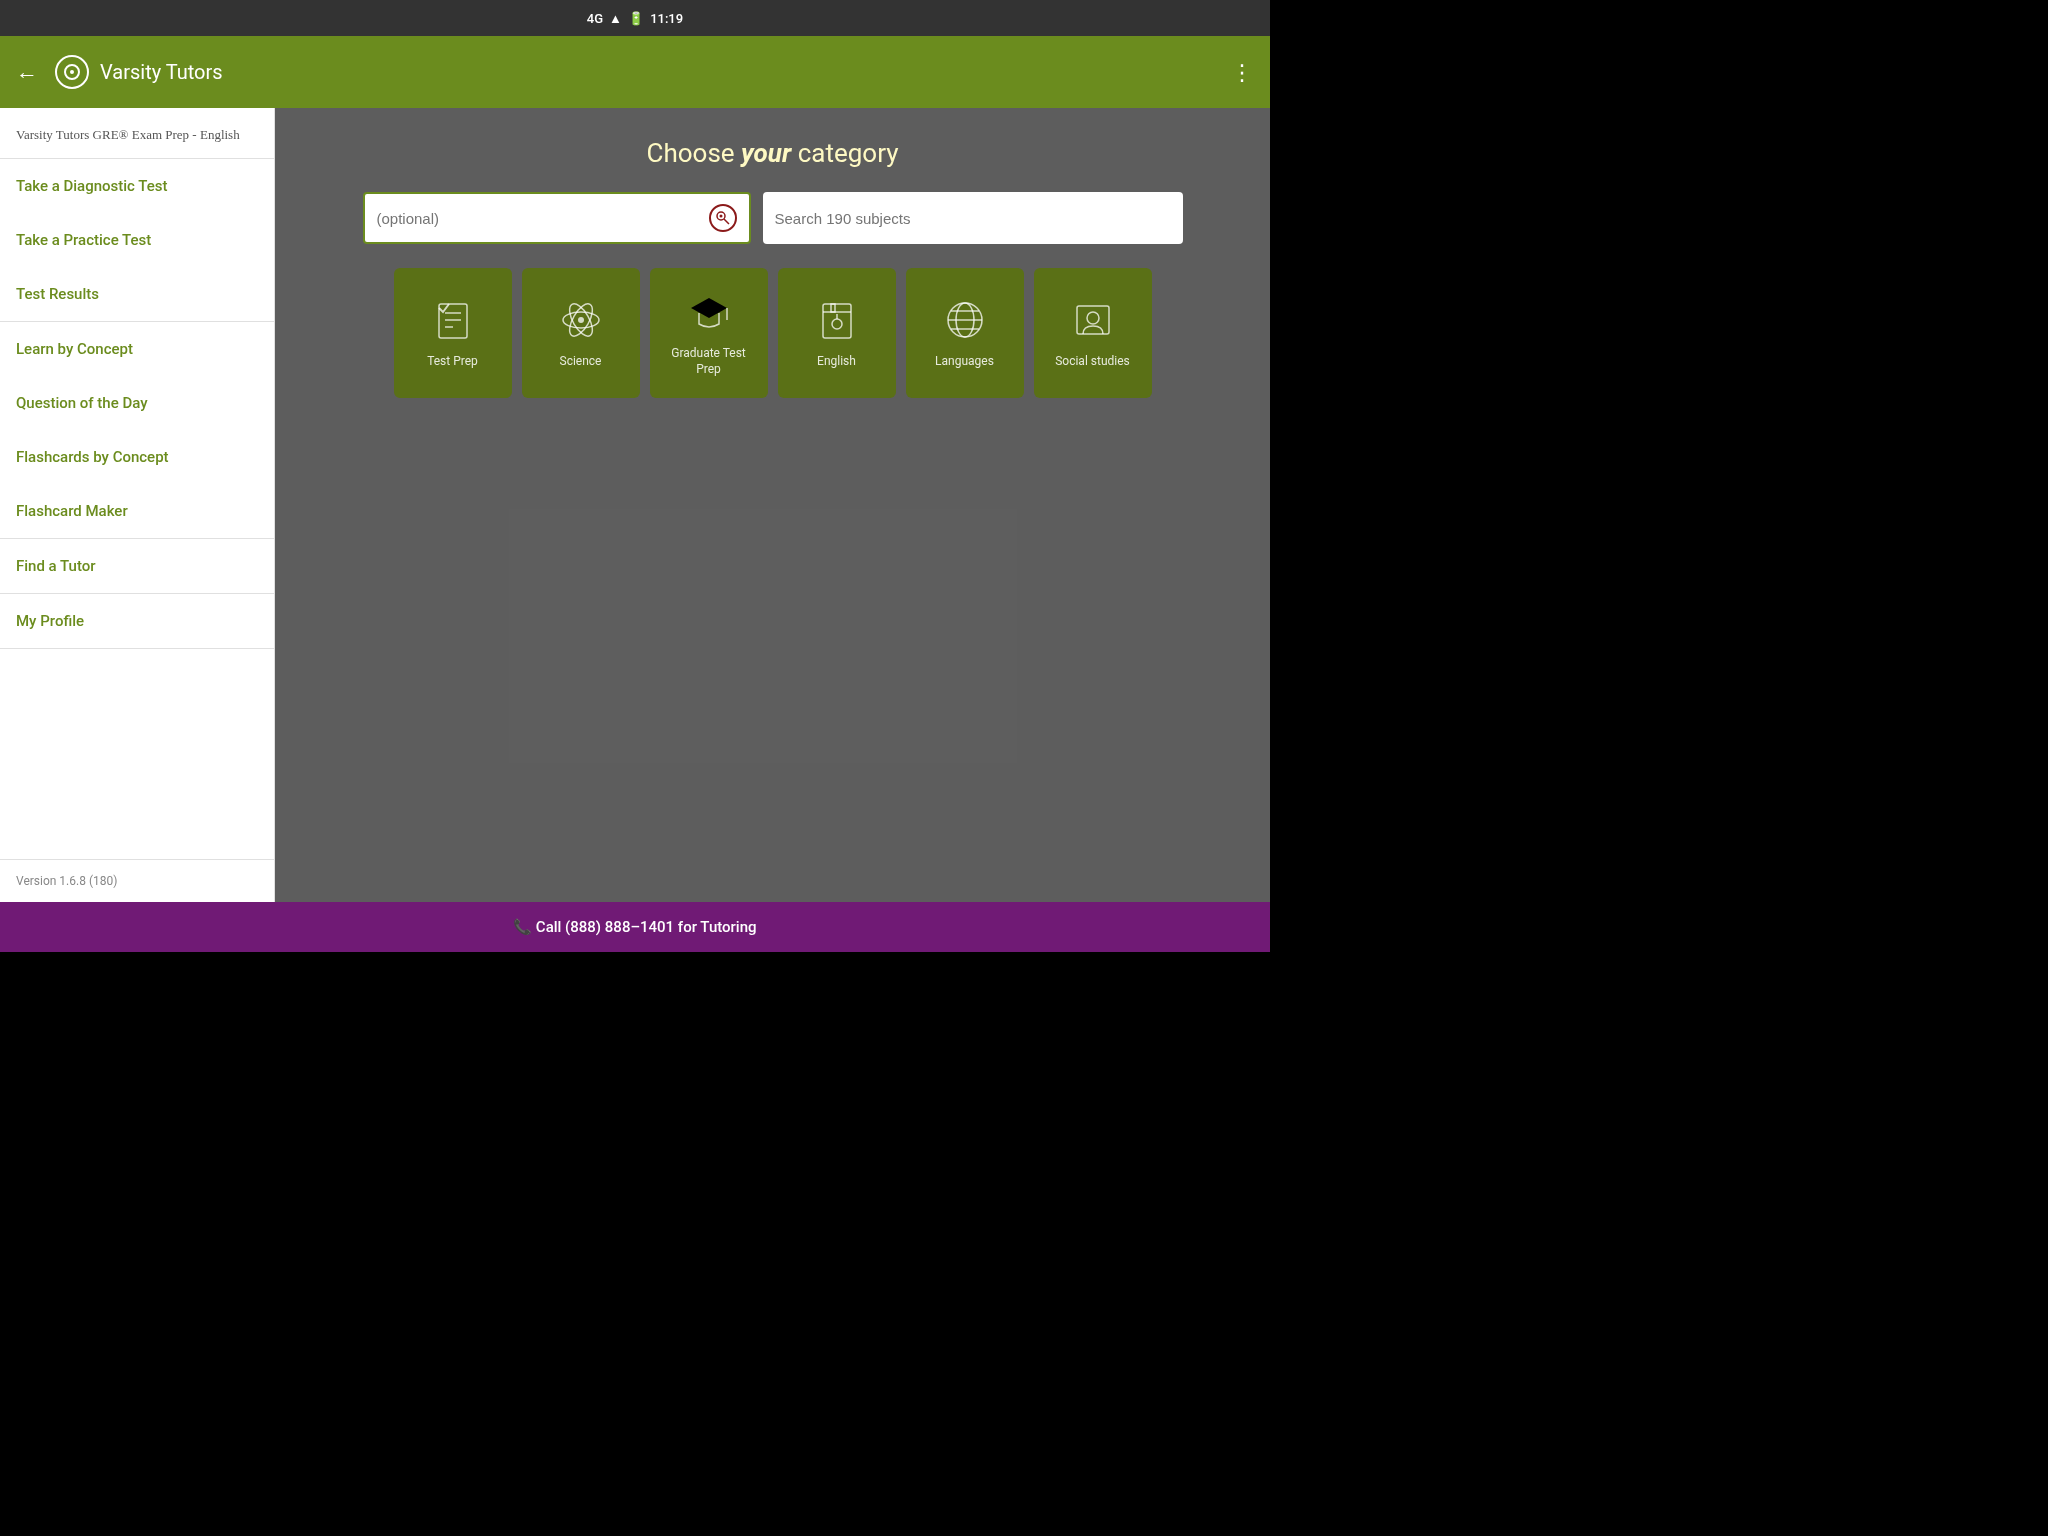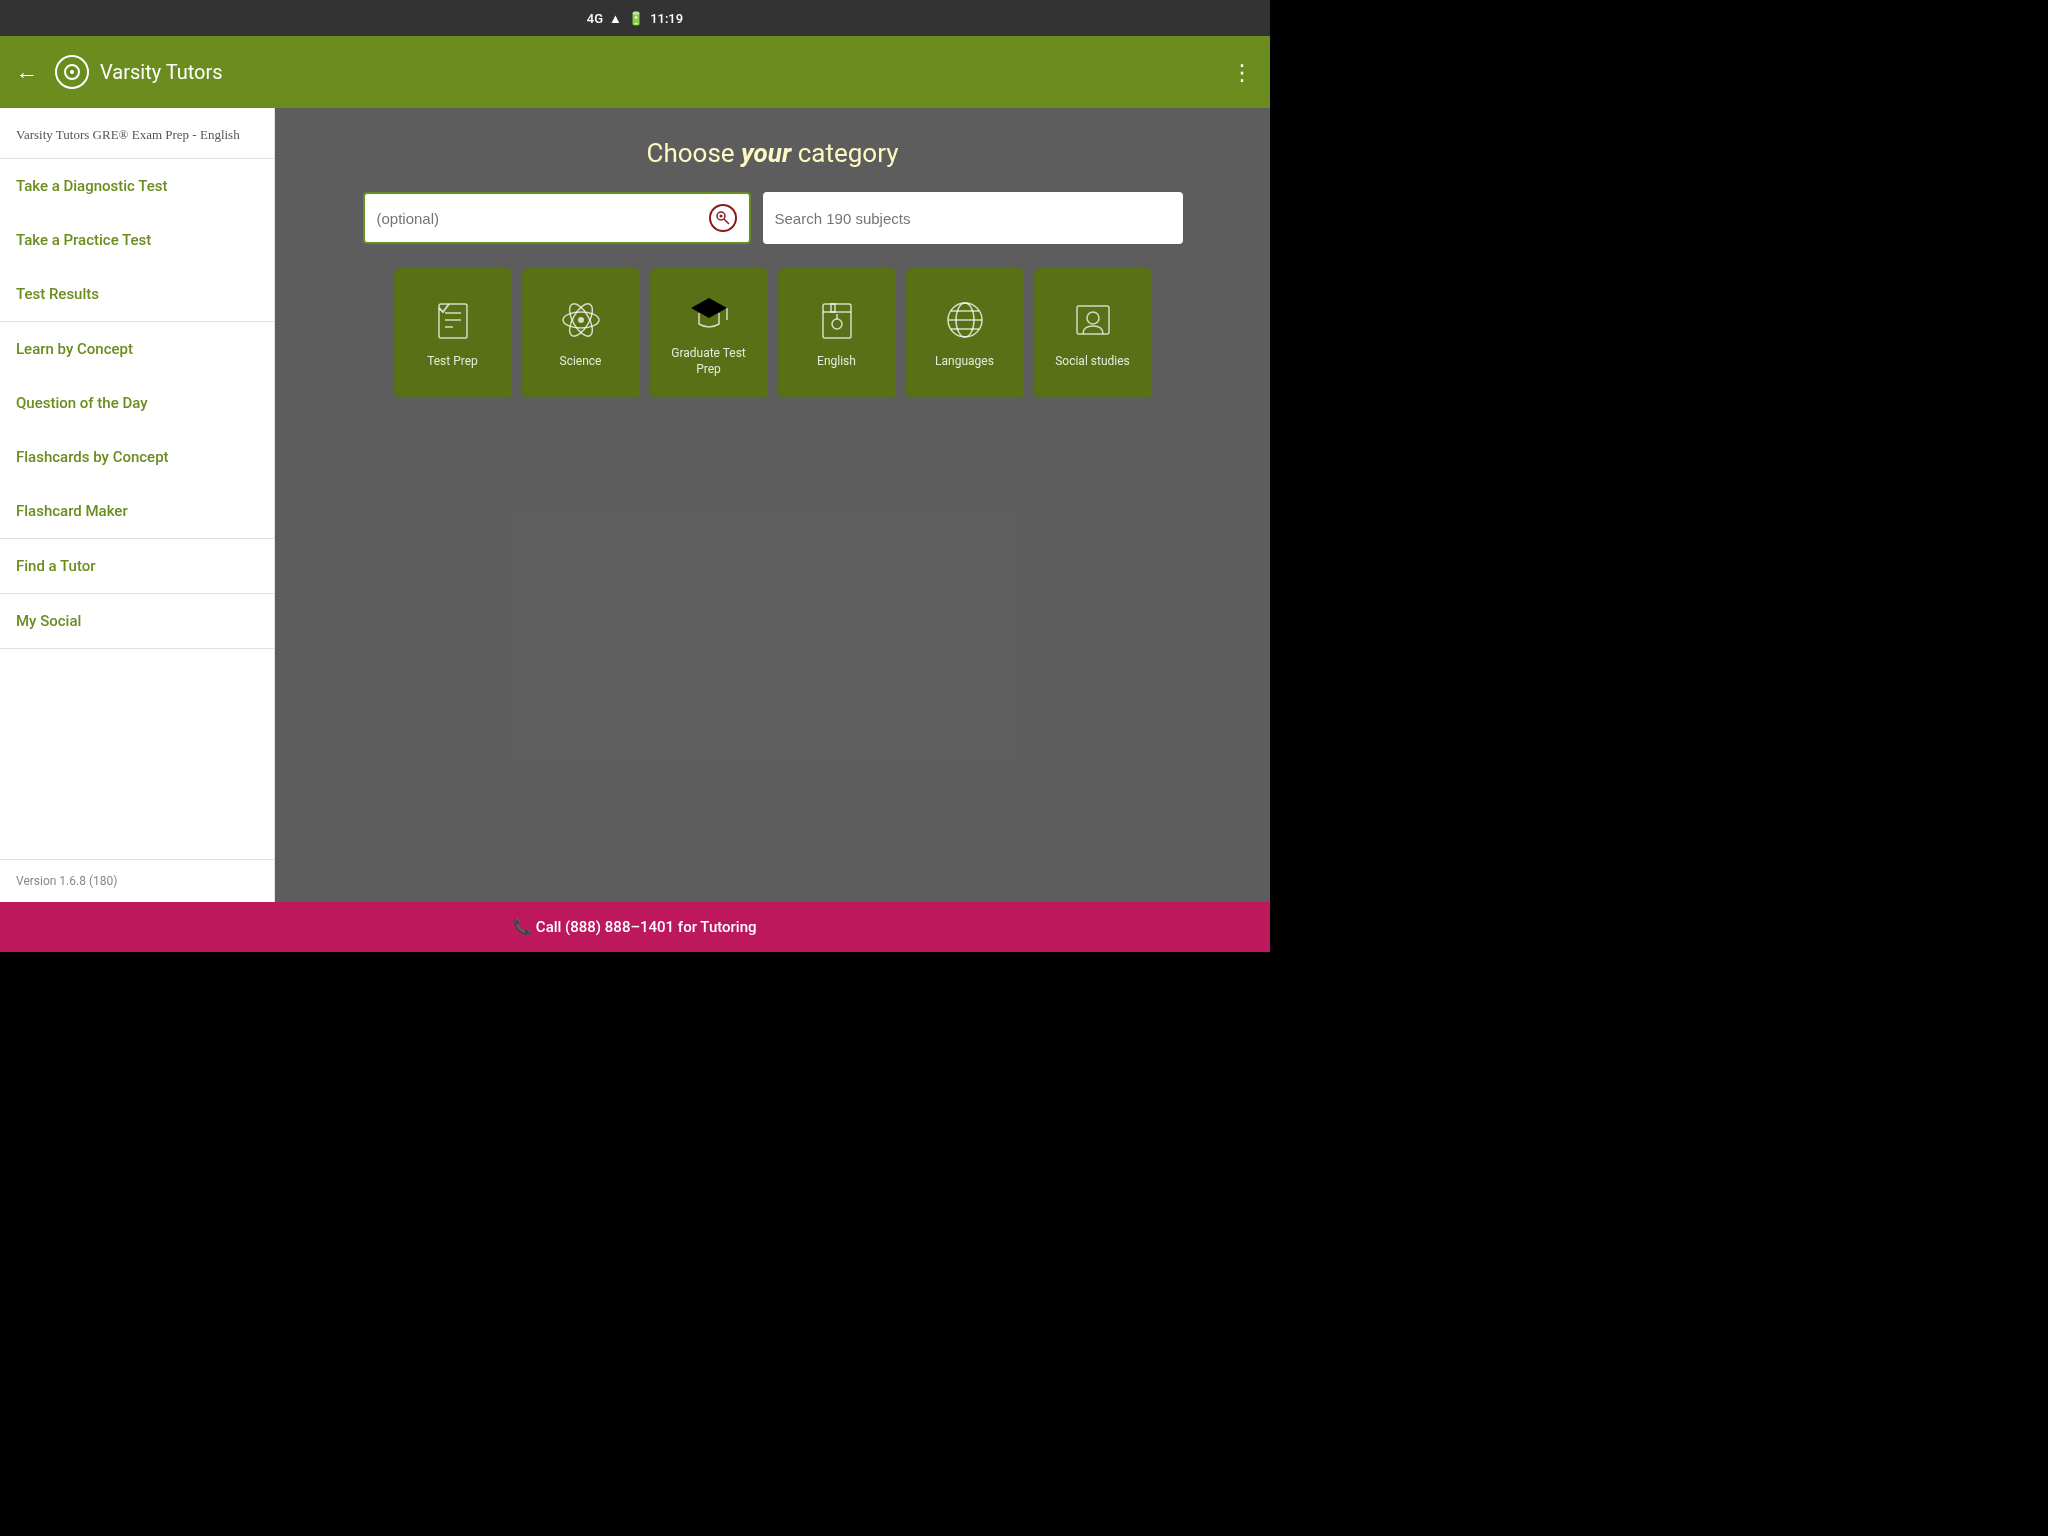--- a/index.html
+++ b/index.html
@@ -218,21 +218,21 @@
       color: rgba(255,255,255,0.85);
       font-size: 12px;
       text-align: center;
       line-height: 1.3;
     }
 
     
     .call-bar {
       width: 100%;
       height: 50px;
-      background: #be185d;
+      background: #701a75;
       display: flex;
       align-items: center;
       justify-content: center;
       gap: 10px;
     }
     .call-bar-text {
       color: #fff;
       font-size: 15px;
       font-weight: 500;
     }
@@ -324,21 +324,21 @@
       <div class="sidebar-item">Question of the Day</div>
       <div class="sidebar-item">Flashcards by Concept</div>
       <div class="sidebar-item">Flashcard Maker</div>
     </div>
 
     <div class="sidebar-section">
       <div class="sidebar-item">Find a Tutor</div>
     </div>
 
     <div class="sidebar-section">
-      <div class="sidebar-item">My Social</div>
+      <div class="sidebar-item">My Profile</div>
     </div>
 
     <div class="sidebar-spacer"></div>
     <div class="sidebar-version">Version 1.6.8 (180)</div>
   </div>
 
   <div class="content-area">
     <div class="content-inner">
       <h2 class="content-title">
         <span>Choose </span><em>your</em><span> category</span>

